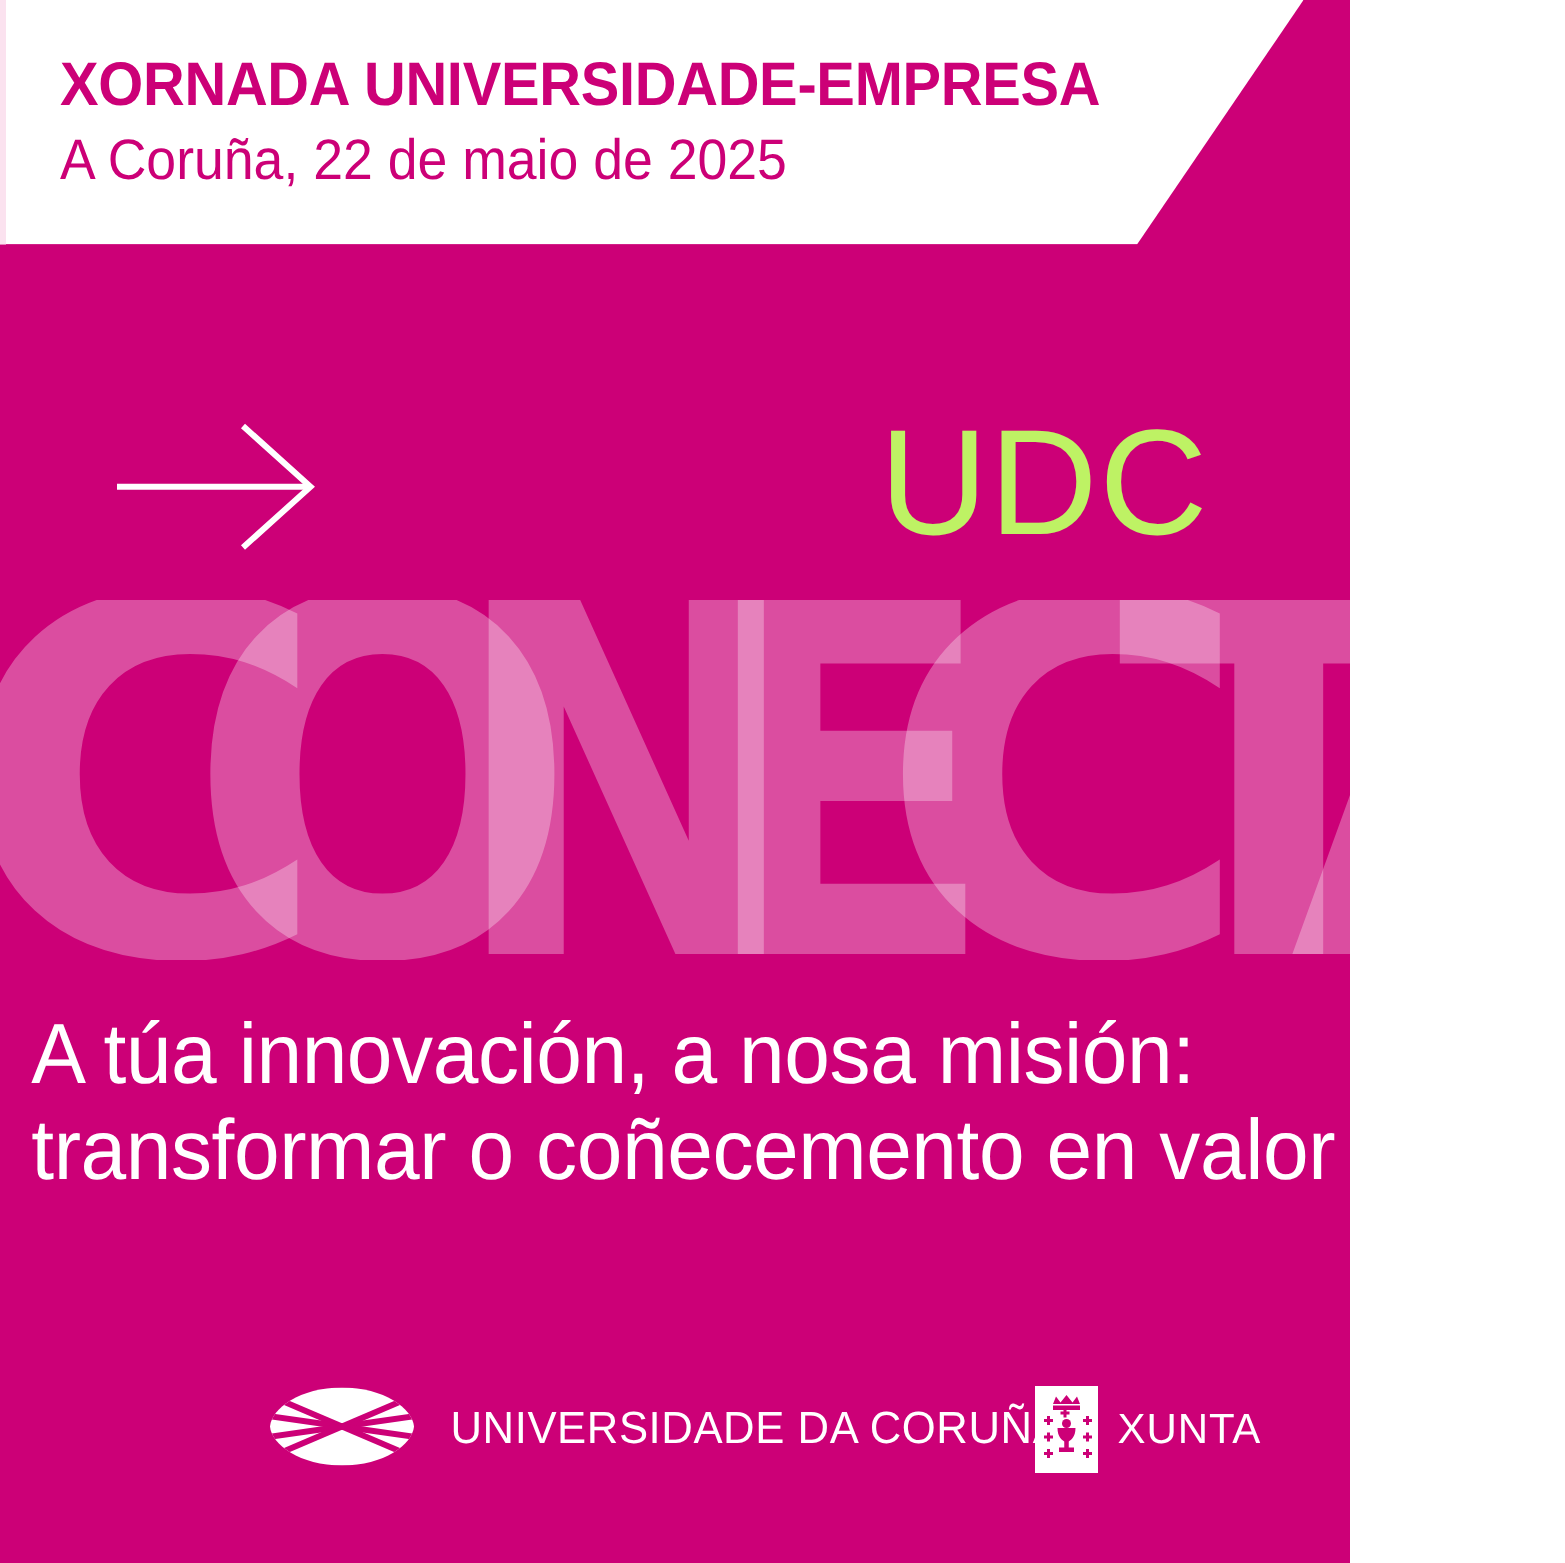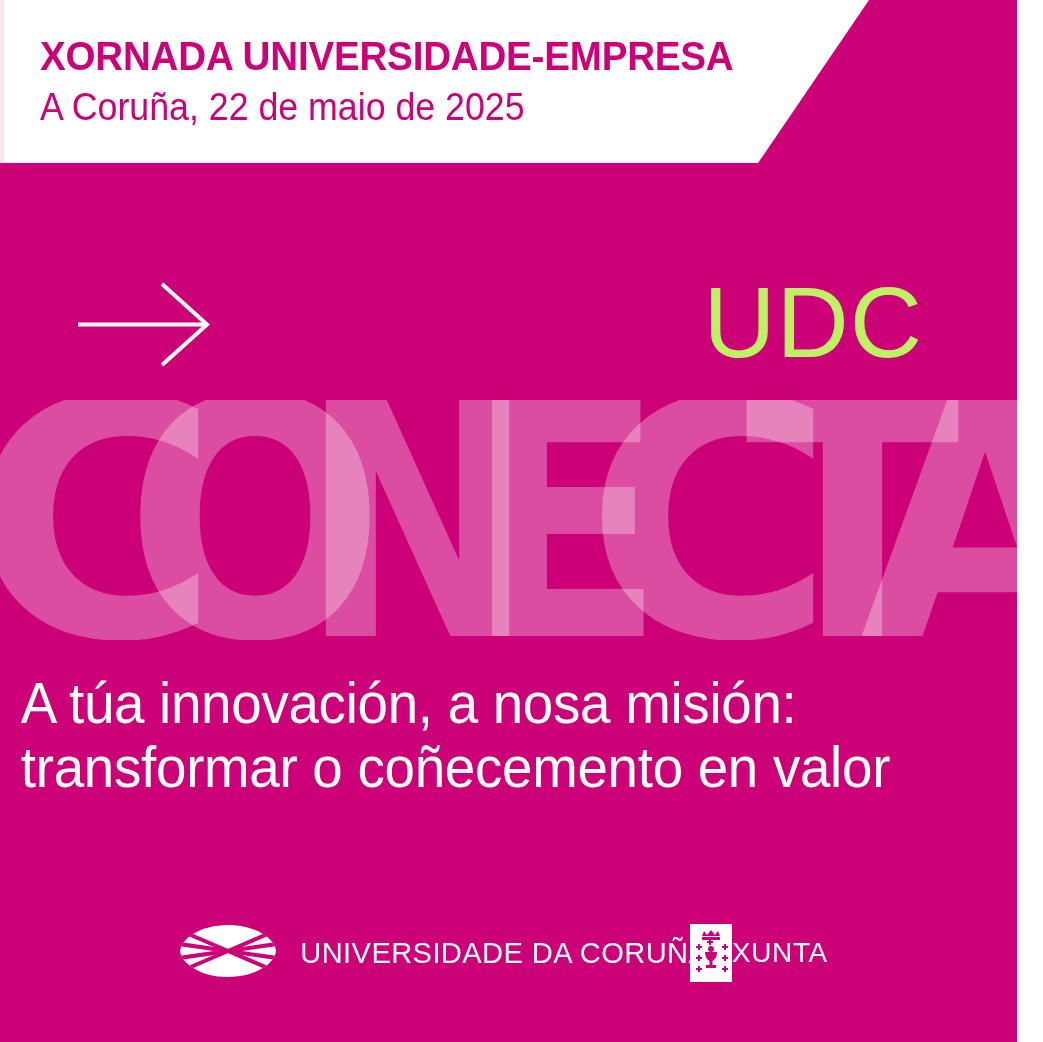--- a/index.html
+++ b/index.html
@@ -2,21 +2,21 @@
 <html><head>
 <meta charset="utf-8">
 <style>
   html, body {
     margin: 0;
     padding: 0;
     background: #ffffff;
   }
   #poster {
     position: relative;
-    width: 1017px;
+    width: 900px;
     height: 1042px;
     overflow: hidden;
     background: #cc0077;
     font-family: "Liberation Sans", sans-serif;
     -webkit-font-smoothing: antialiased;
   }
 
   
   #header-band {
     position: absolute;
@@ -149,20 +149,21 @@
     letter-spacing: 0.4px;
     white-space: nowrap;
     transform: scaleX(0.97);
   }
   #xunta-logo {
     position: absolute;
     left: 690px;
     top: 2px;
     display: flex;
     align-items: center;
+    gap: 13px;
     height: 66px;
   }
   #xunta-shield {
     width: 42px;
     height: 58px;
     background: #ffffff;
     display: block;
   }
   #xunta-text {
     color: #ffffff;

